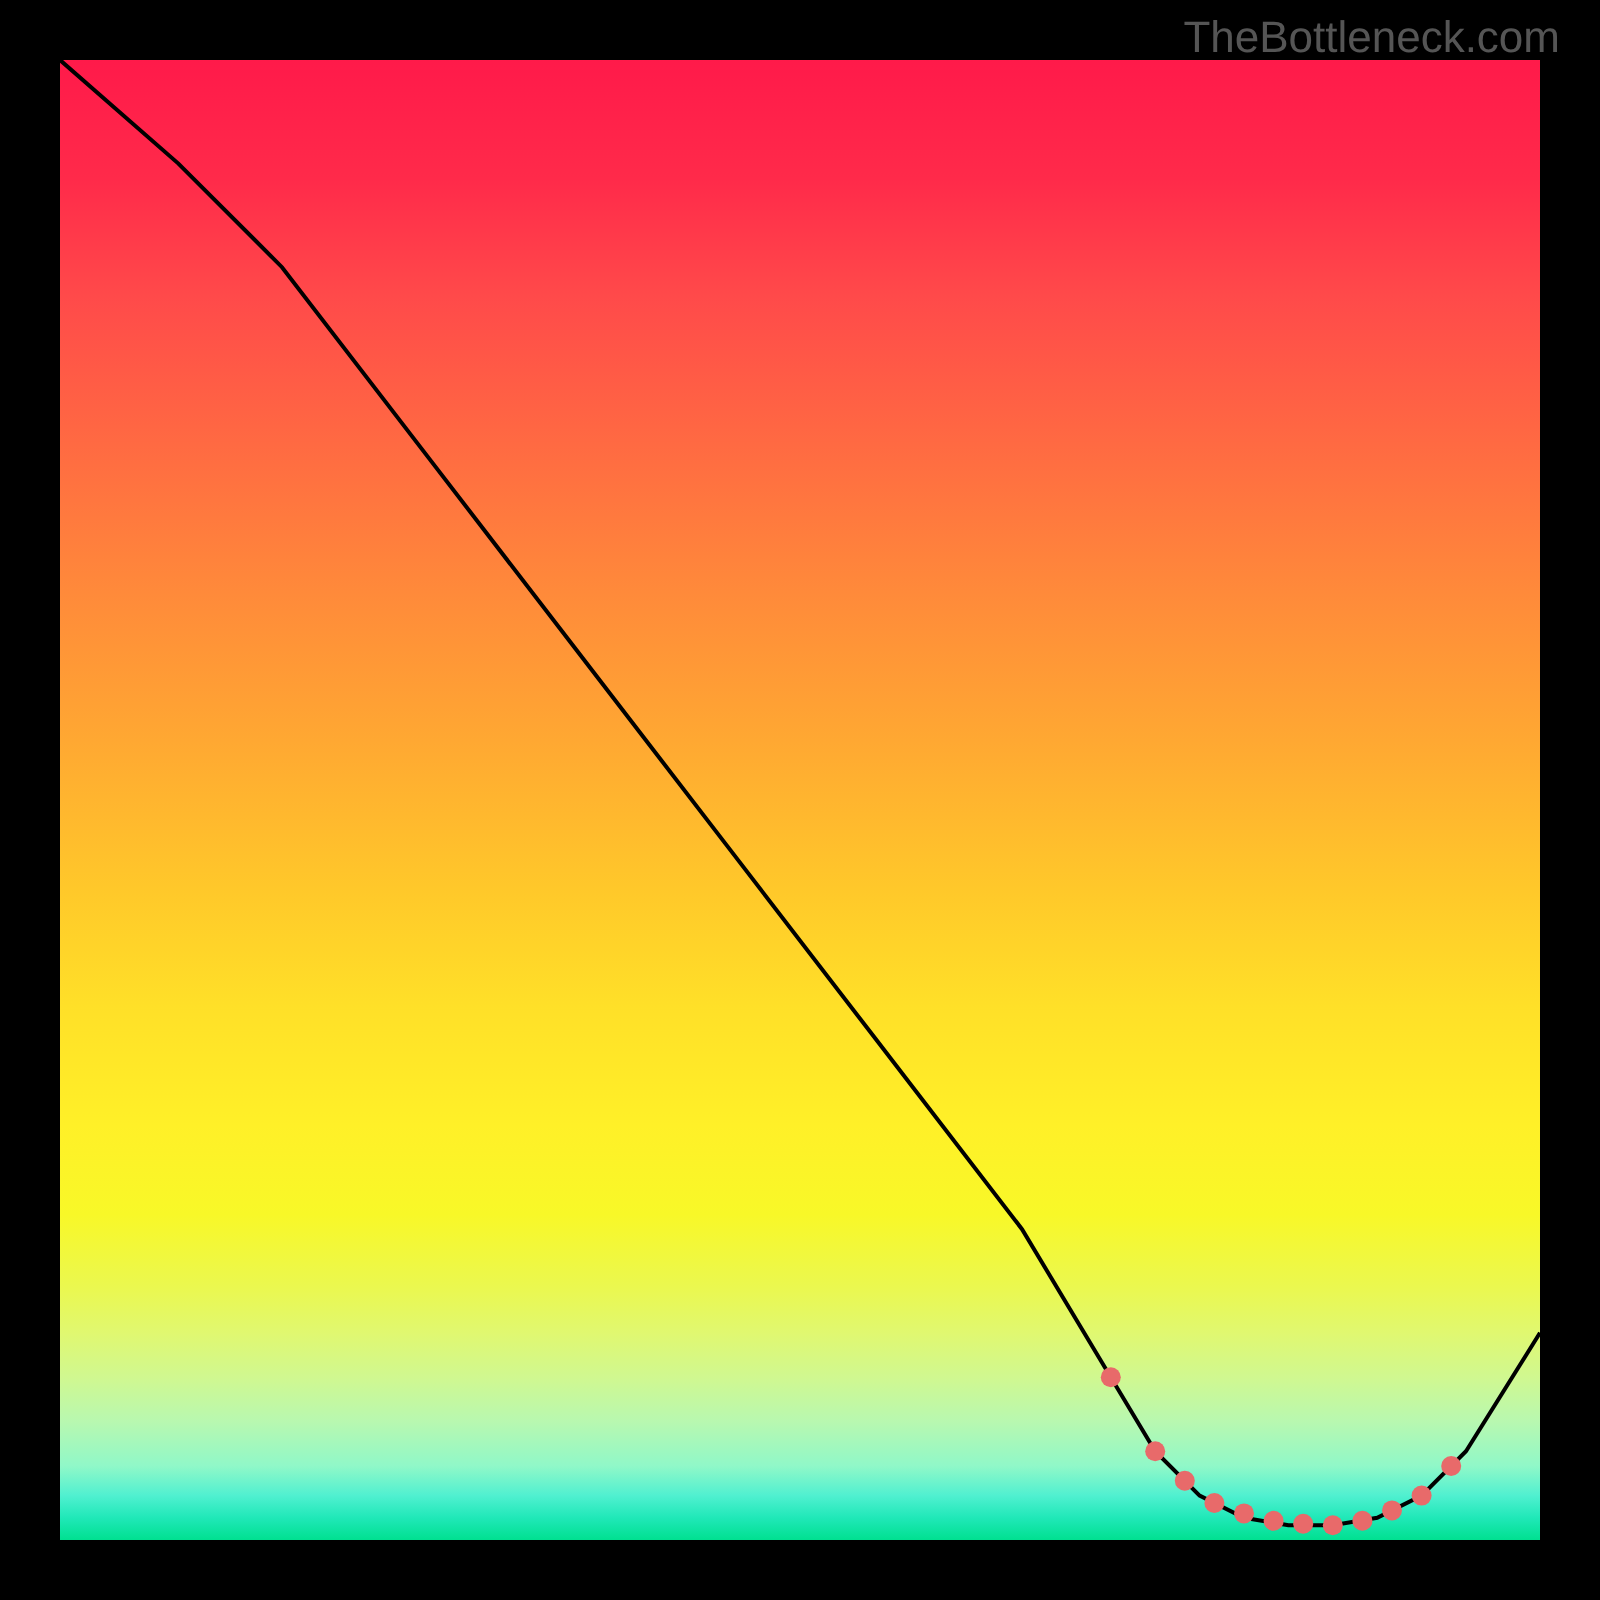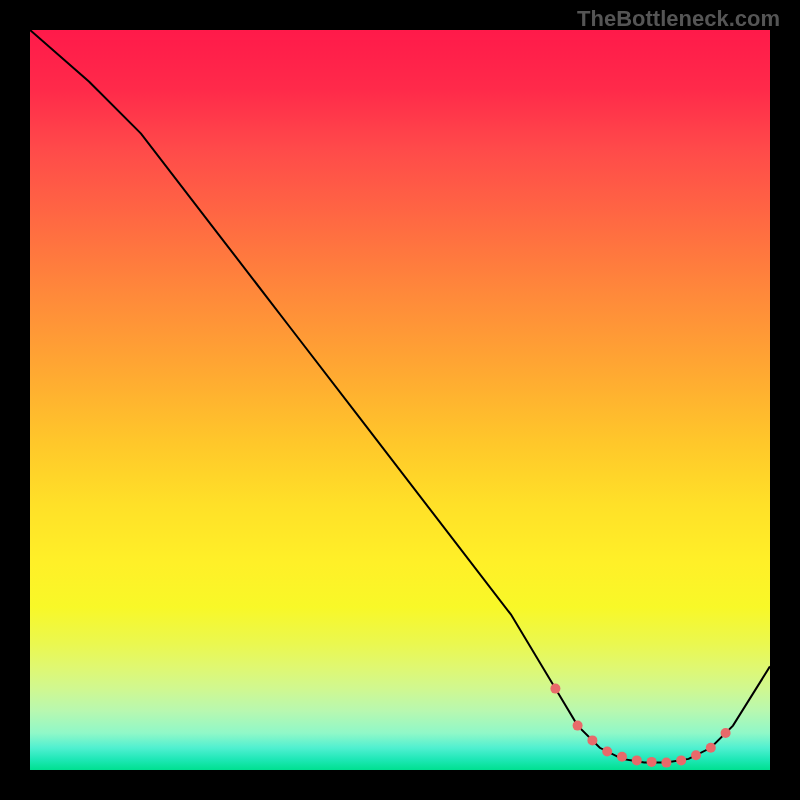--- a/index.html
+++ b/index.html
@@ -9,21 +9,21 @@
     background: #000;
     position: relative;
     font-family: Arial, sans-serif;
   }
   .watermark {
     position: absolute;
     top: 6px;
     right: 20px;
     color: #555;
     font-size: 22px;
-    font-weight: 700;
+    font-weight: 400;
     z-index: 10;
   }
   .plot-area {
     position: absolute;
     left: 30px;
     top: 30px;
     width: 740px;
     height: 740px;
     overflow: hidden;
   }

